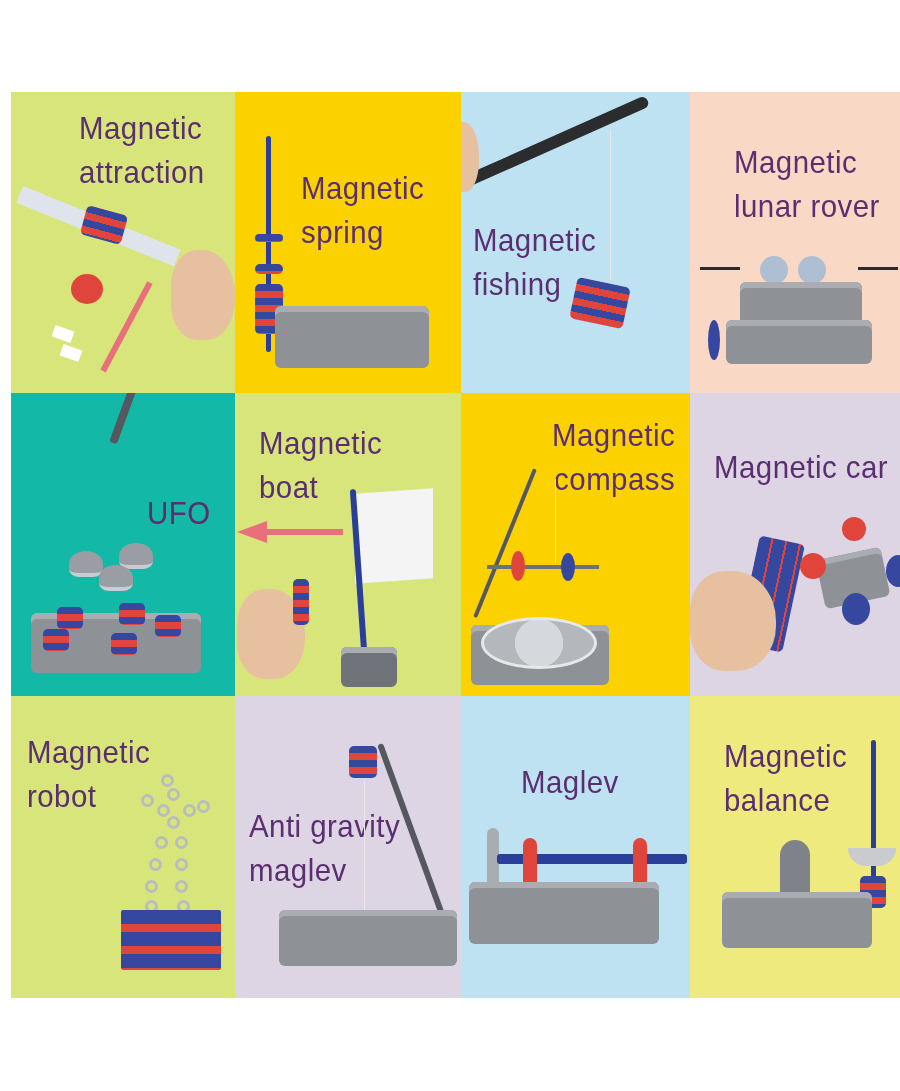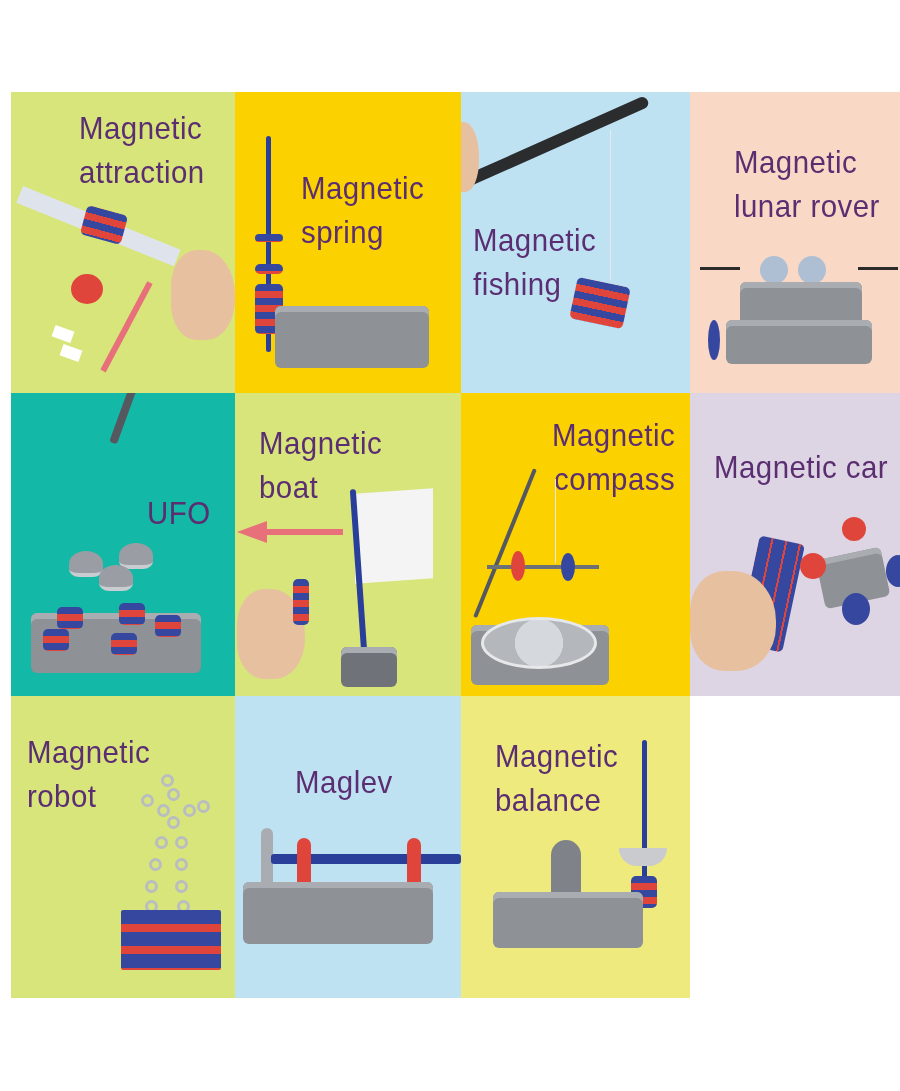--- a/index.html
+++ b/index.html
@@ -137,20 +137,28 @@
     <div class="nut" style="left:164px;top:140px;"></div>
     <div class="nut" style="left:138px;top:162px;"></div>
     <div class="nut" style="left:164px;top:162px;"></div>
     <div class="nut" style="left:134px;top:184px;"></div>
     <div class="nut" style="left:164px;top:184px;"></div>
     <div class="nut" style="left:134px;top:204px;"></div>
     <div class="nut" style="left:166px;top:204px;"></div>
     <div class="stack" style="left:110px;top:214px;width:100px;height:60px;background:repeating-linear-gradient(#3647a0 0 14px,#e0453b 14px 22px);border-radius:2px;"></div>
   </div>
 
+  <div class="cell" style="background: rgb(221, 213, 227);">
+    <div class="label" style="left: 14px; top: 108px; color: rgb(91, 46, 114);">Anti gravity
+maglev</div>
+    <div class="stack" style="left:114px;top:50px;width:28px;height:32px;"></div>
+    <div class="string" style="left:129px;top:84px;height:130px;"></div>
+    <div class="arm" style="left:142px;top:48px;width:6px;height:190px;transform:rotate(-20deg);transform-origin:top center;"></div>
+    <div class="base" style="left:44px;top:214px;width:178px;height:56px;"></div>
+  </div>
 
   <div class="cell" style="background: rgb(191, 226, 243);">
     <div class="label" style="left: 60px; top: 64px; color: rgb(91, 46, 114);">Maglev</div>
     <div style="position:absolute;left:26px;top:132px;width:12px;height:76px;background:#a9acb0;border-radius:6px;"></div>
     <div class="rod" style="left:36px;top:158px;width:190px;height:10px;"></div>
     <div class="disk red" style="left:62px;top:142px;width:14px;height:72px;border-radius:7px;"></div>
     <div class="disk red" style="left:172px;top:142px;width:14px;height:72px;border-radius:7px;"></div>
     <div class="base" style="left:8px;top:186px;width:190px;height:62px;"></div>
   </div>
 

